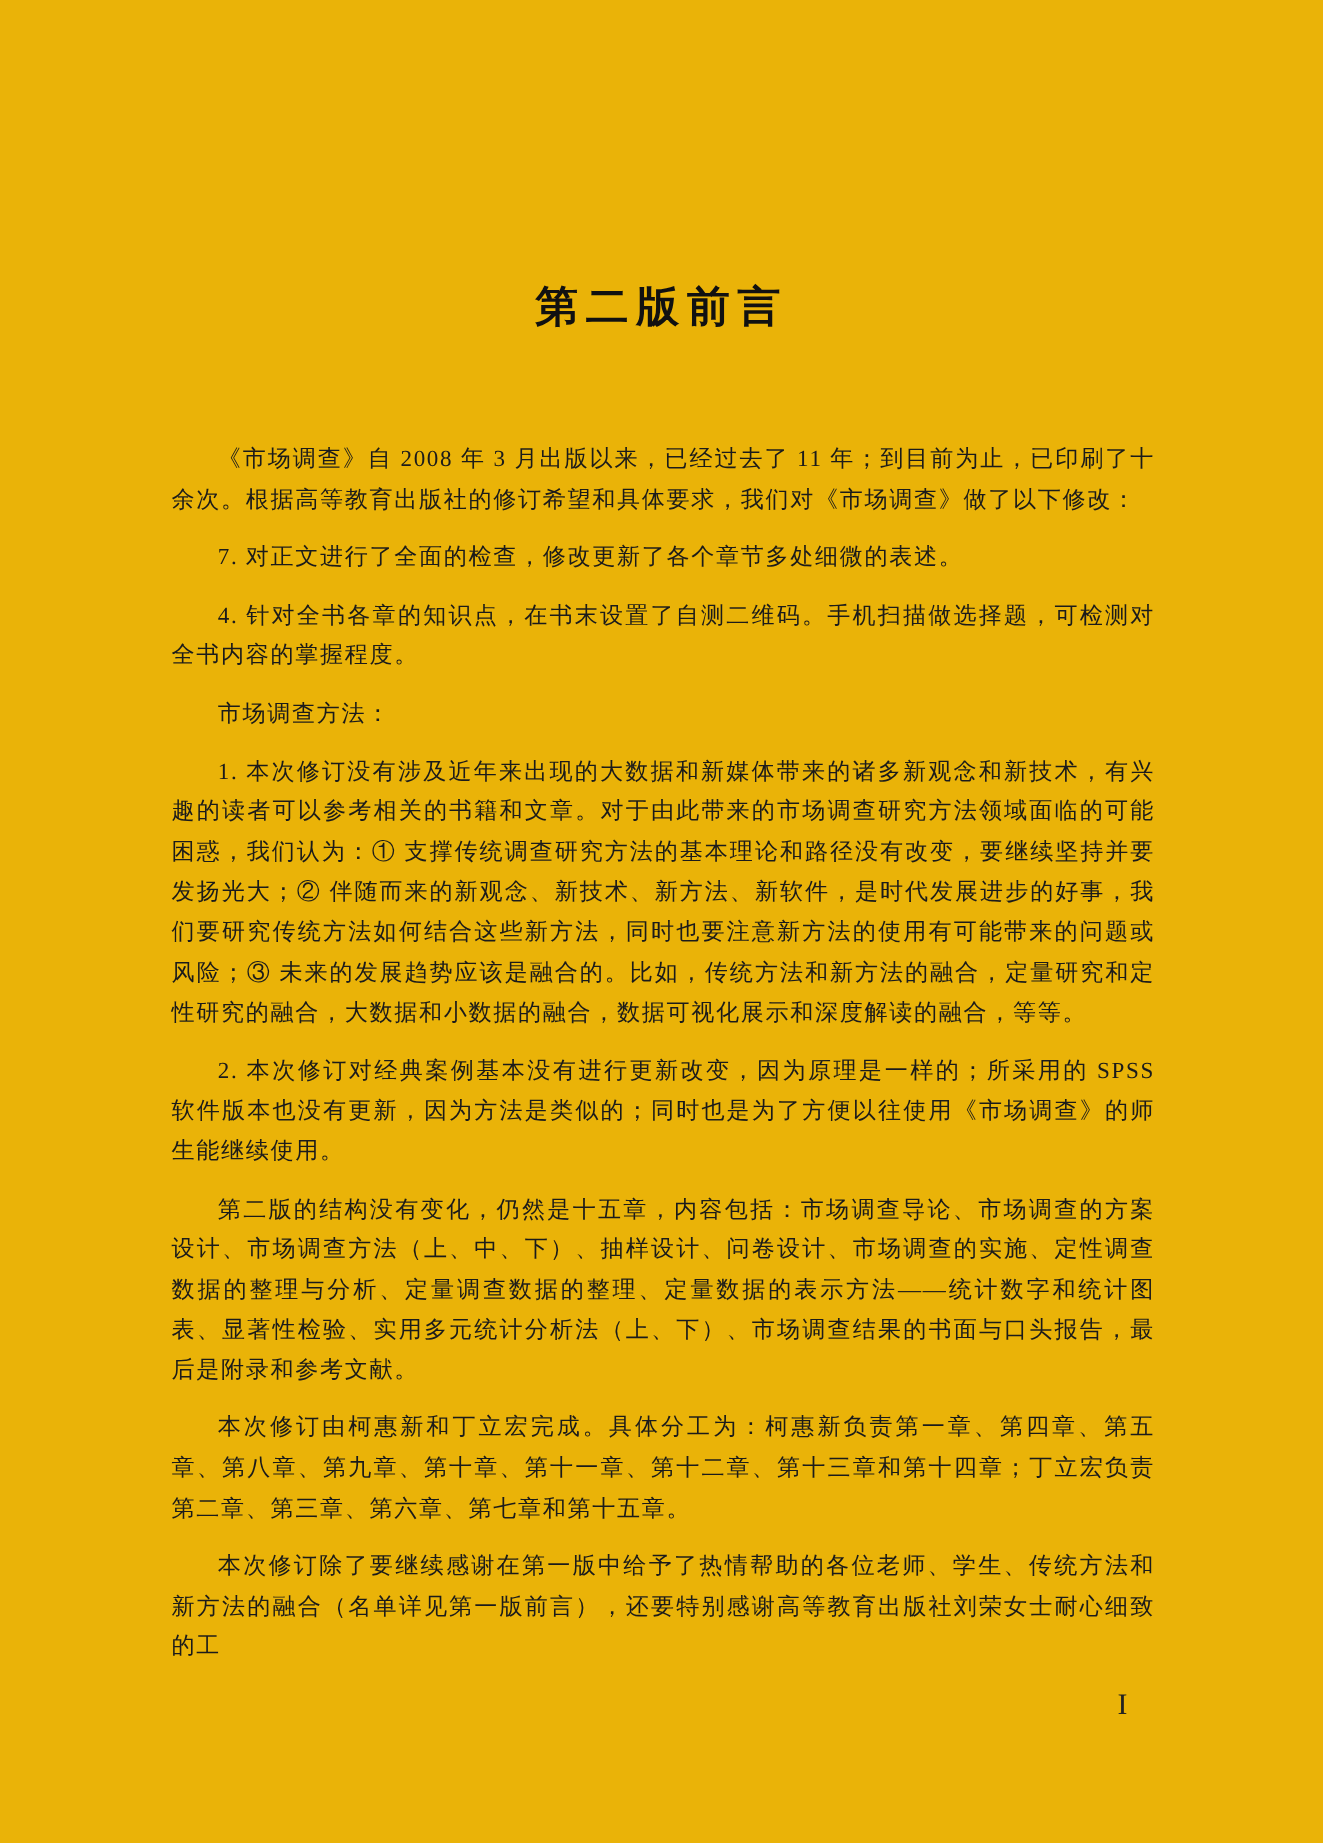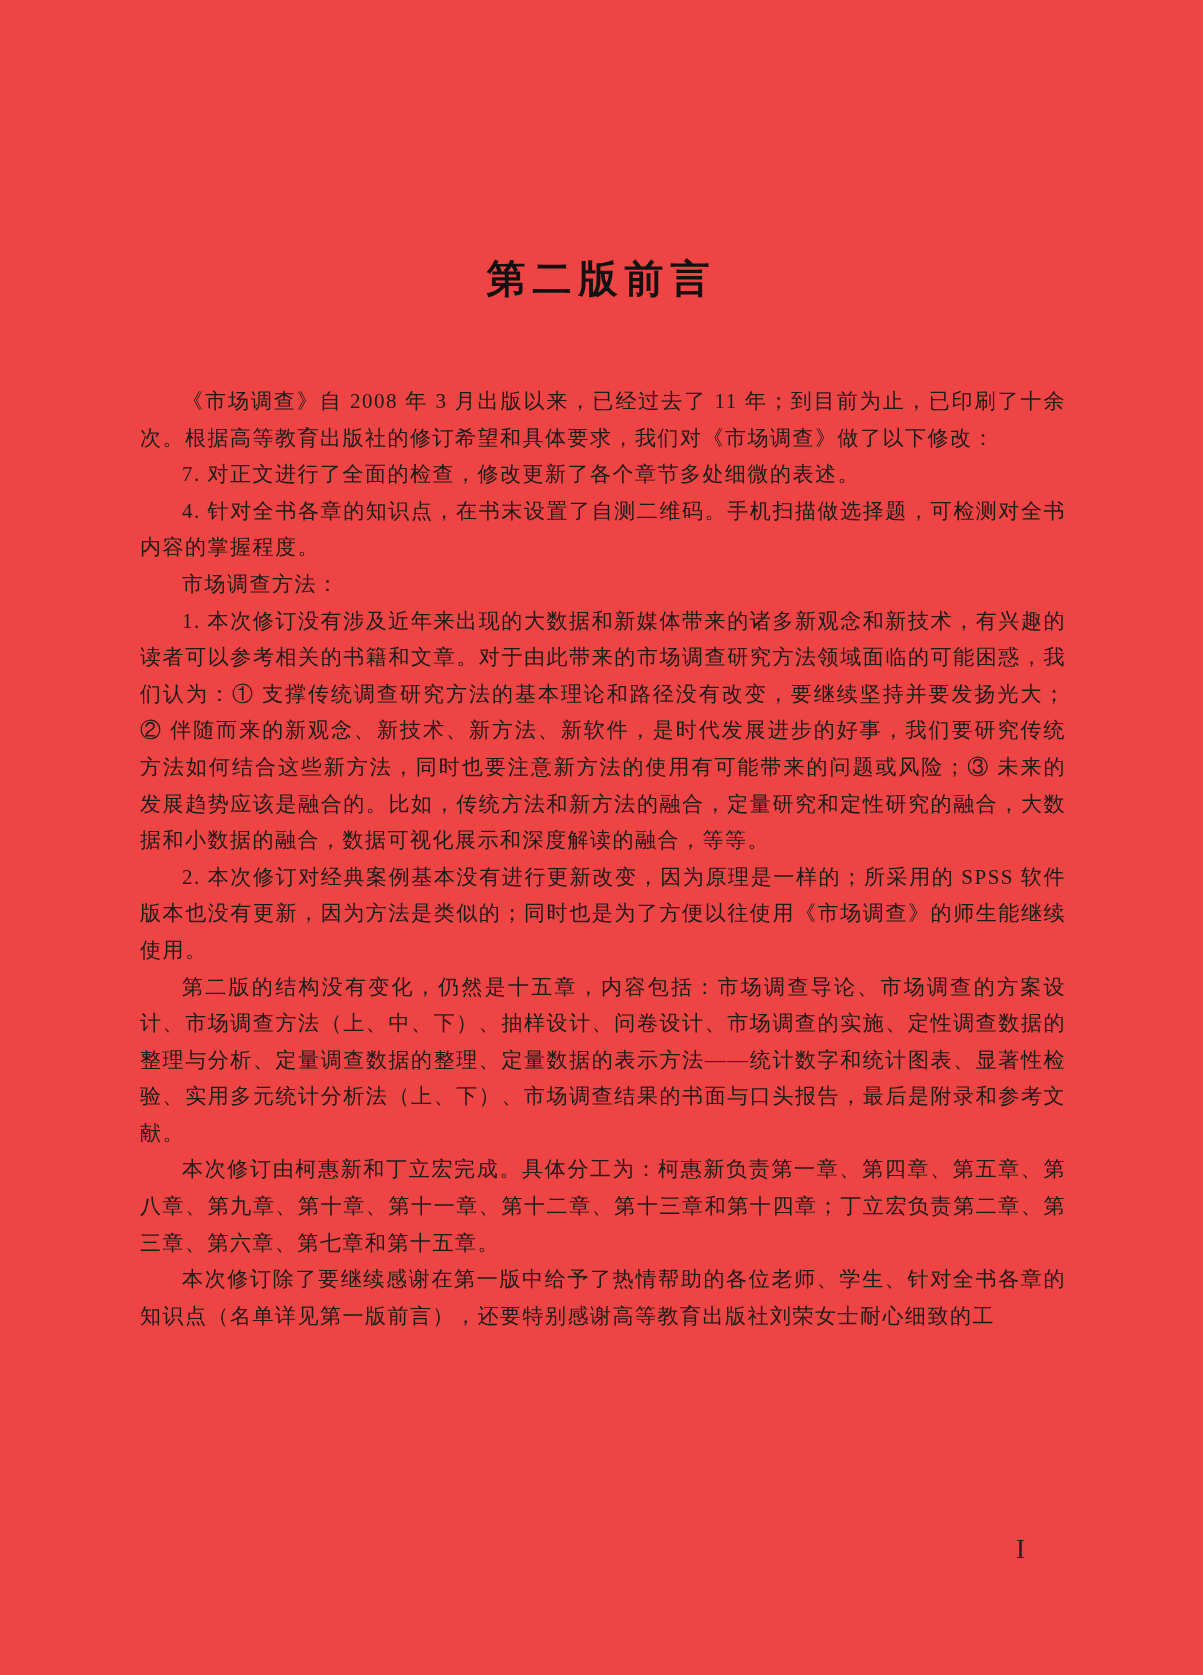--- a/index.html
+++ b/index.html
@@ -5,21 +5,21 @@
   html, body {
     margin: 0;
     padding: 0;
     background: #ffffff;
     font-family: "Liberation Serif", "DejaVu Serif", serif;
   }
   .page {
     position: relative;
     width: 1203px;
     height: 1675px;
-    background: #ef4444;
+    background: #eab308;
     overflow: hidden;
     color: #141414;
   }
   .title {
     position: absolute;
     top: 252px;
     left: 0;
     width: 100%;
     margin: 0;
     text-align: center;
@@ -35,21 +35,21 @@
     left: 140px;
     width: 926px;
     font-size: 21px;
     line-height: 36.6px;
     letter-spacing: 1.5px;
     text-align: justify;
     text-justify: inter-ideograph;
     color: #1b1b1b;
   }
   .para {
-    margin: 0;
+    margin: 16px;
     padding: 0;
     text-indent: 2em;
   }
   .folio {
     position: absolute;
     top: 1534px;
     left: 1016px;
     font-size: 27px;
     color: #222222;
     font-family: "Liberation Serif", "DejaVu Serif", serif;
@@ -64,18 +64,18 @@
 
   <div class="body">
     <p class="para">《市场调查》自 2008 年 3 月出版以来，已经过去了 11 年；到目前为止，已印刷了十余次。根据高等教育出版社的修订希望和具体要求，我们对《市场调查》做了以下修改：</p>
     <p class="para">7. 对正文进行了全面的检查，修改更新了各个章节多处细微的表述。</p>
     <p class="para">4. 针对全书各章的知识点，在书末设置了自测二维码。手机扫描做选择题，可检测对全书内容的掌握程度。</p>
     <p class="para">市场调查方法：</p>
     <p class="para">1. 本次修订没有涉及近年来出现的大数据和新媒体带来的诸多新观念和新技术，有兴趣的读者可以参考相关的书籍和文章。对于由此带来的市场调查研究方法领域面临的可能困惑，我们认为：① 支撑传统调查研究方法的基本理论和路径没有改变，要继续坚持并要发扬光大；② 伴随而来的新观念、新技术、新方法、新软件，是时代发展进步的好事，我们要研究传统方法如何结合这些新方法，同时也要注意新方法的使用有可能带来的问题或风险；③ 未来的发展趋势应该是融合的。比如，传统方法和新方法的融合，定量研究和定性研究的融合，大数据和小数据的融合，数据可视化展示和深度解读的融合，等等。</p>
     <p class="para">2. 本次修订对经典案例基本没有进行更新改变，因为原理是一样的；所采用的 SPSS 软件版本也没有更新，因为方法是类似的；同时也是为了方便以往使用《市场调查》的师生能继续使用。</p>
     <p class="para">第二版的结构没有变化，仍然是十五章，内容包括：市场调查导论、市场调查的方案设计、市场调查方法（上、中、下）、抽样设计、问卷设计、市场调查的实施、定性调查数据的整理与分析、定量调查数据的整理、定量数据的表示方法——统计数字和统计图表、显著性检验、实用多元统计分析法（上、下）、市场调查结果的书面与口头报告，最后是附录和参考文献。</p>
     <p class="para">本次修订由柯惠新和丁立宏完成。具体分工为：柯惠新负责第一章、第四章、第五章、第八章、第九章、第十章、第十一章、第十二章、第十三章和第十四章；丁立宏负责第二章、第三章、第六章、第七章和第十五章。</p>
-    <p class="para">本次修订除了要继续感谢在第一版中给予了热情帮助的各位老师、学生、针对全书各章的知识点（名单详见第一版前言），还要特别感谢高等教育出版社刘荣女士耐心细致的工</p>
+    <p class="para">本次修订除了要继续感谢在第一版中给予了热情帮助的各位老师、学生、传统方法和新方法的融合（名单详见第一版前言），还要特别感谢高等教育出版社刘荣女士耐心细致的工</p>
   </div>
 
   <div class="folio">I</div>
 
 </div>
 
 </body></html>

